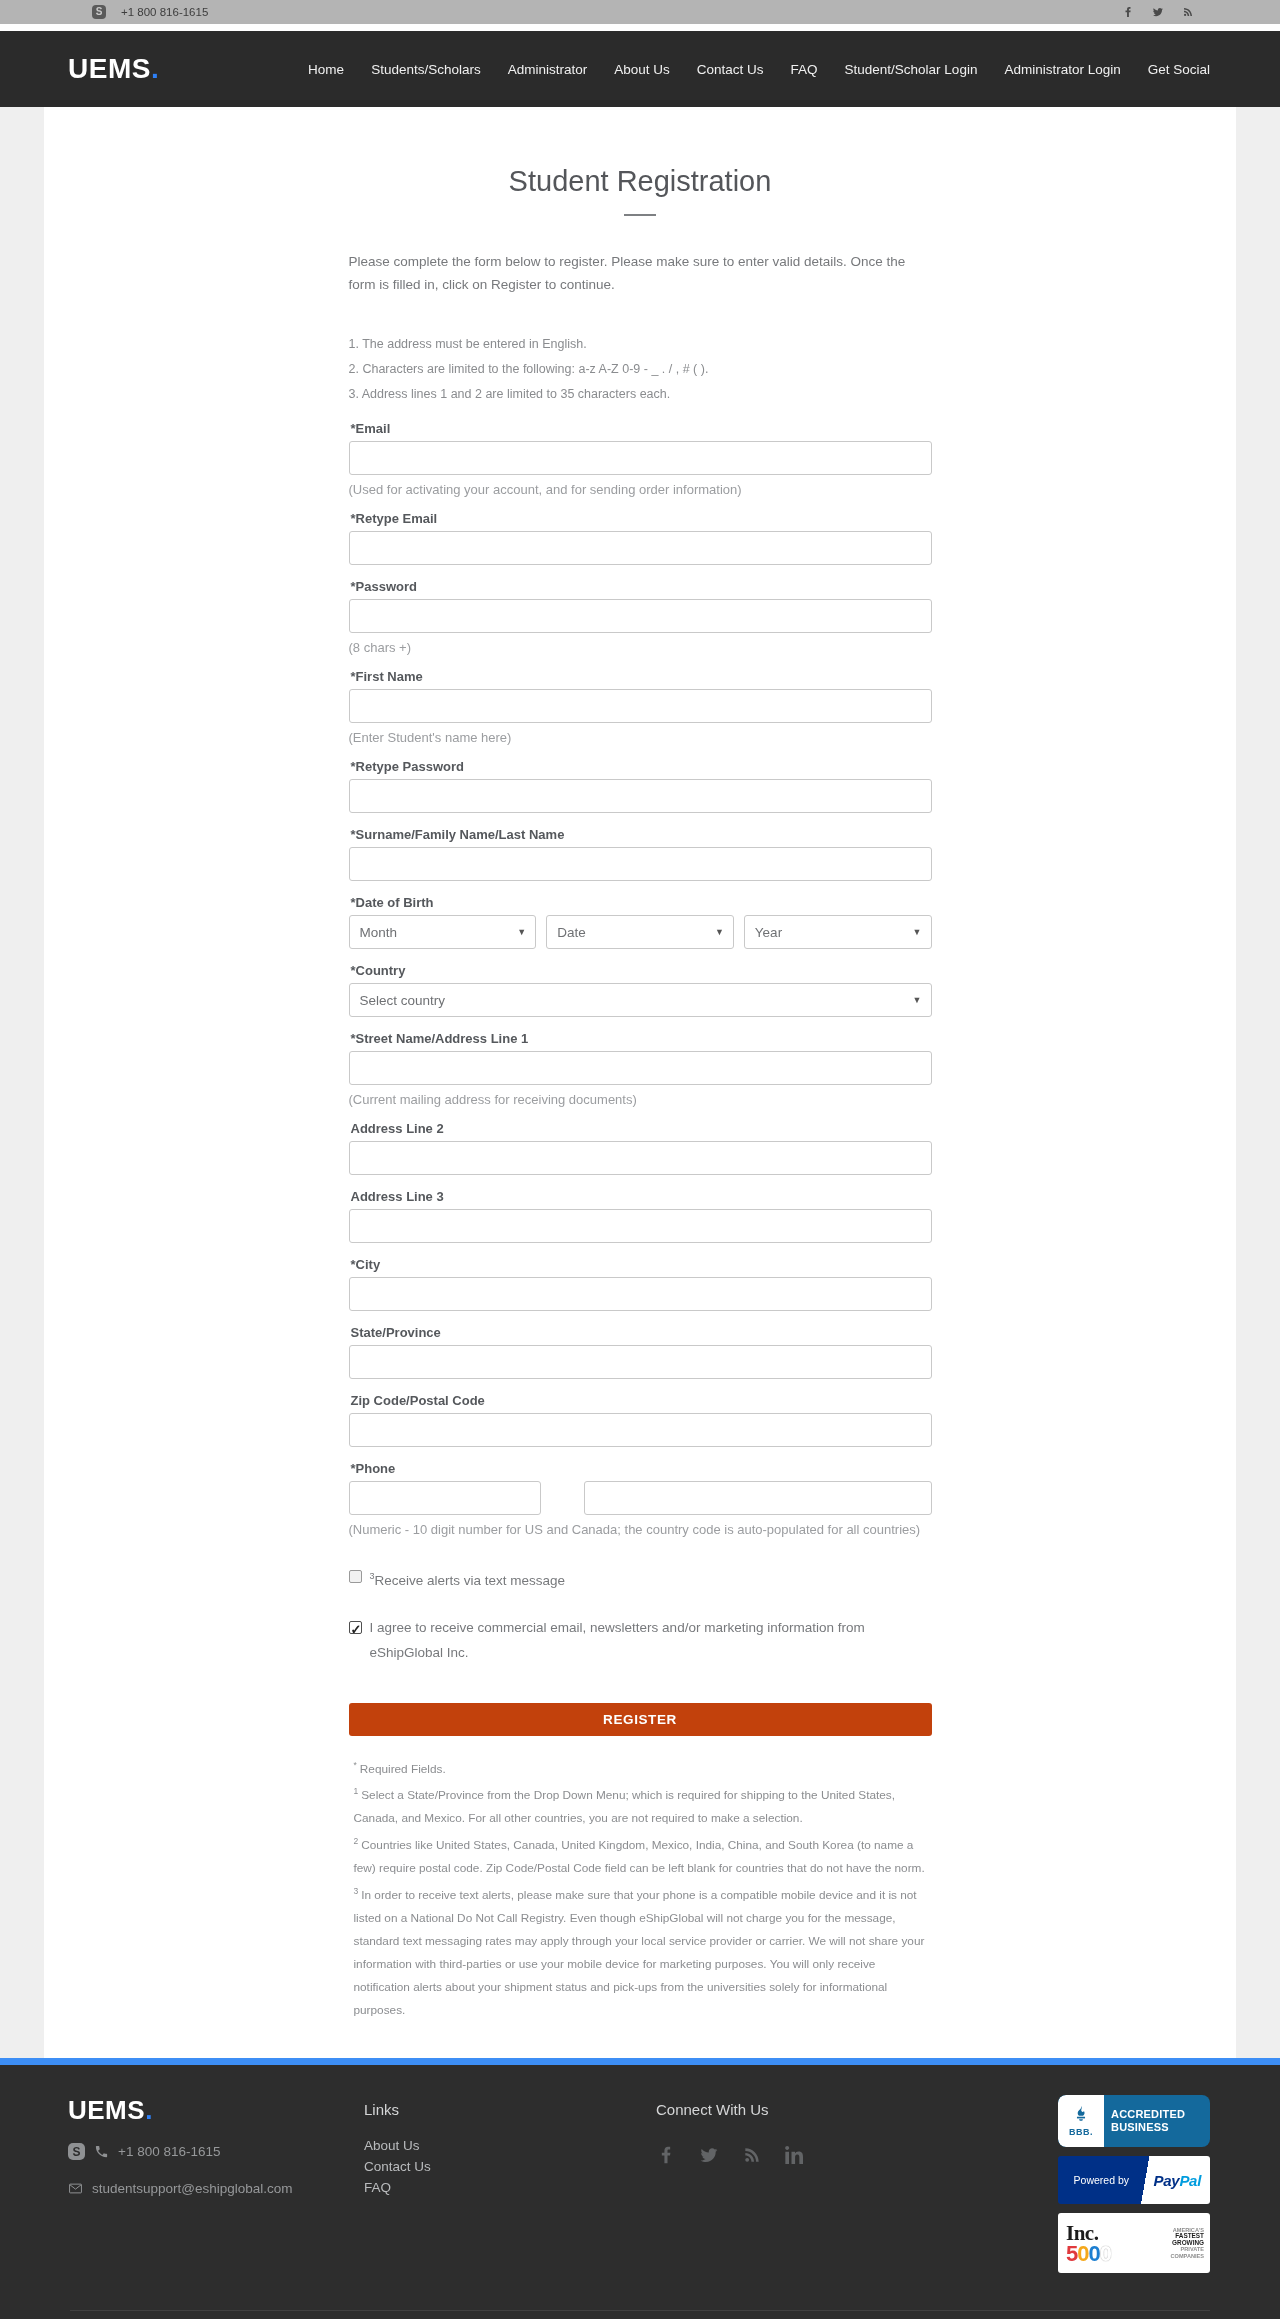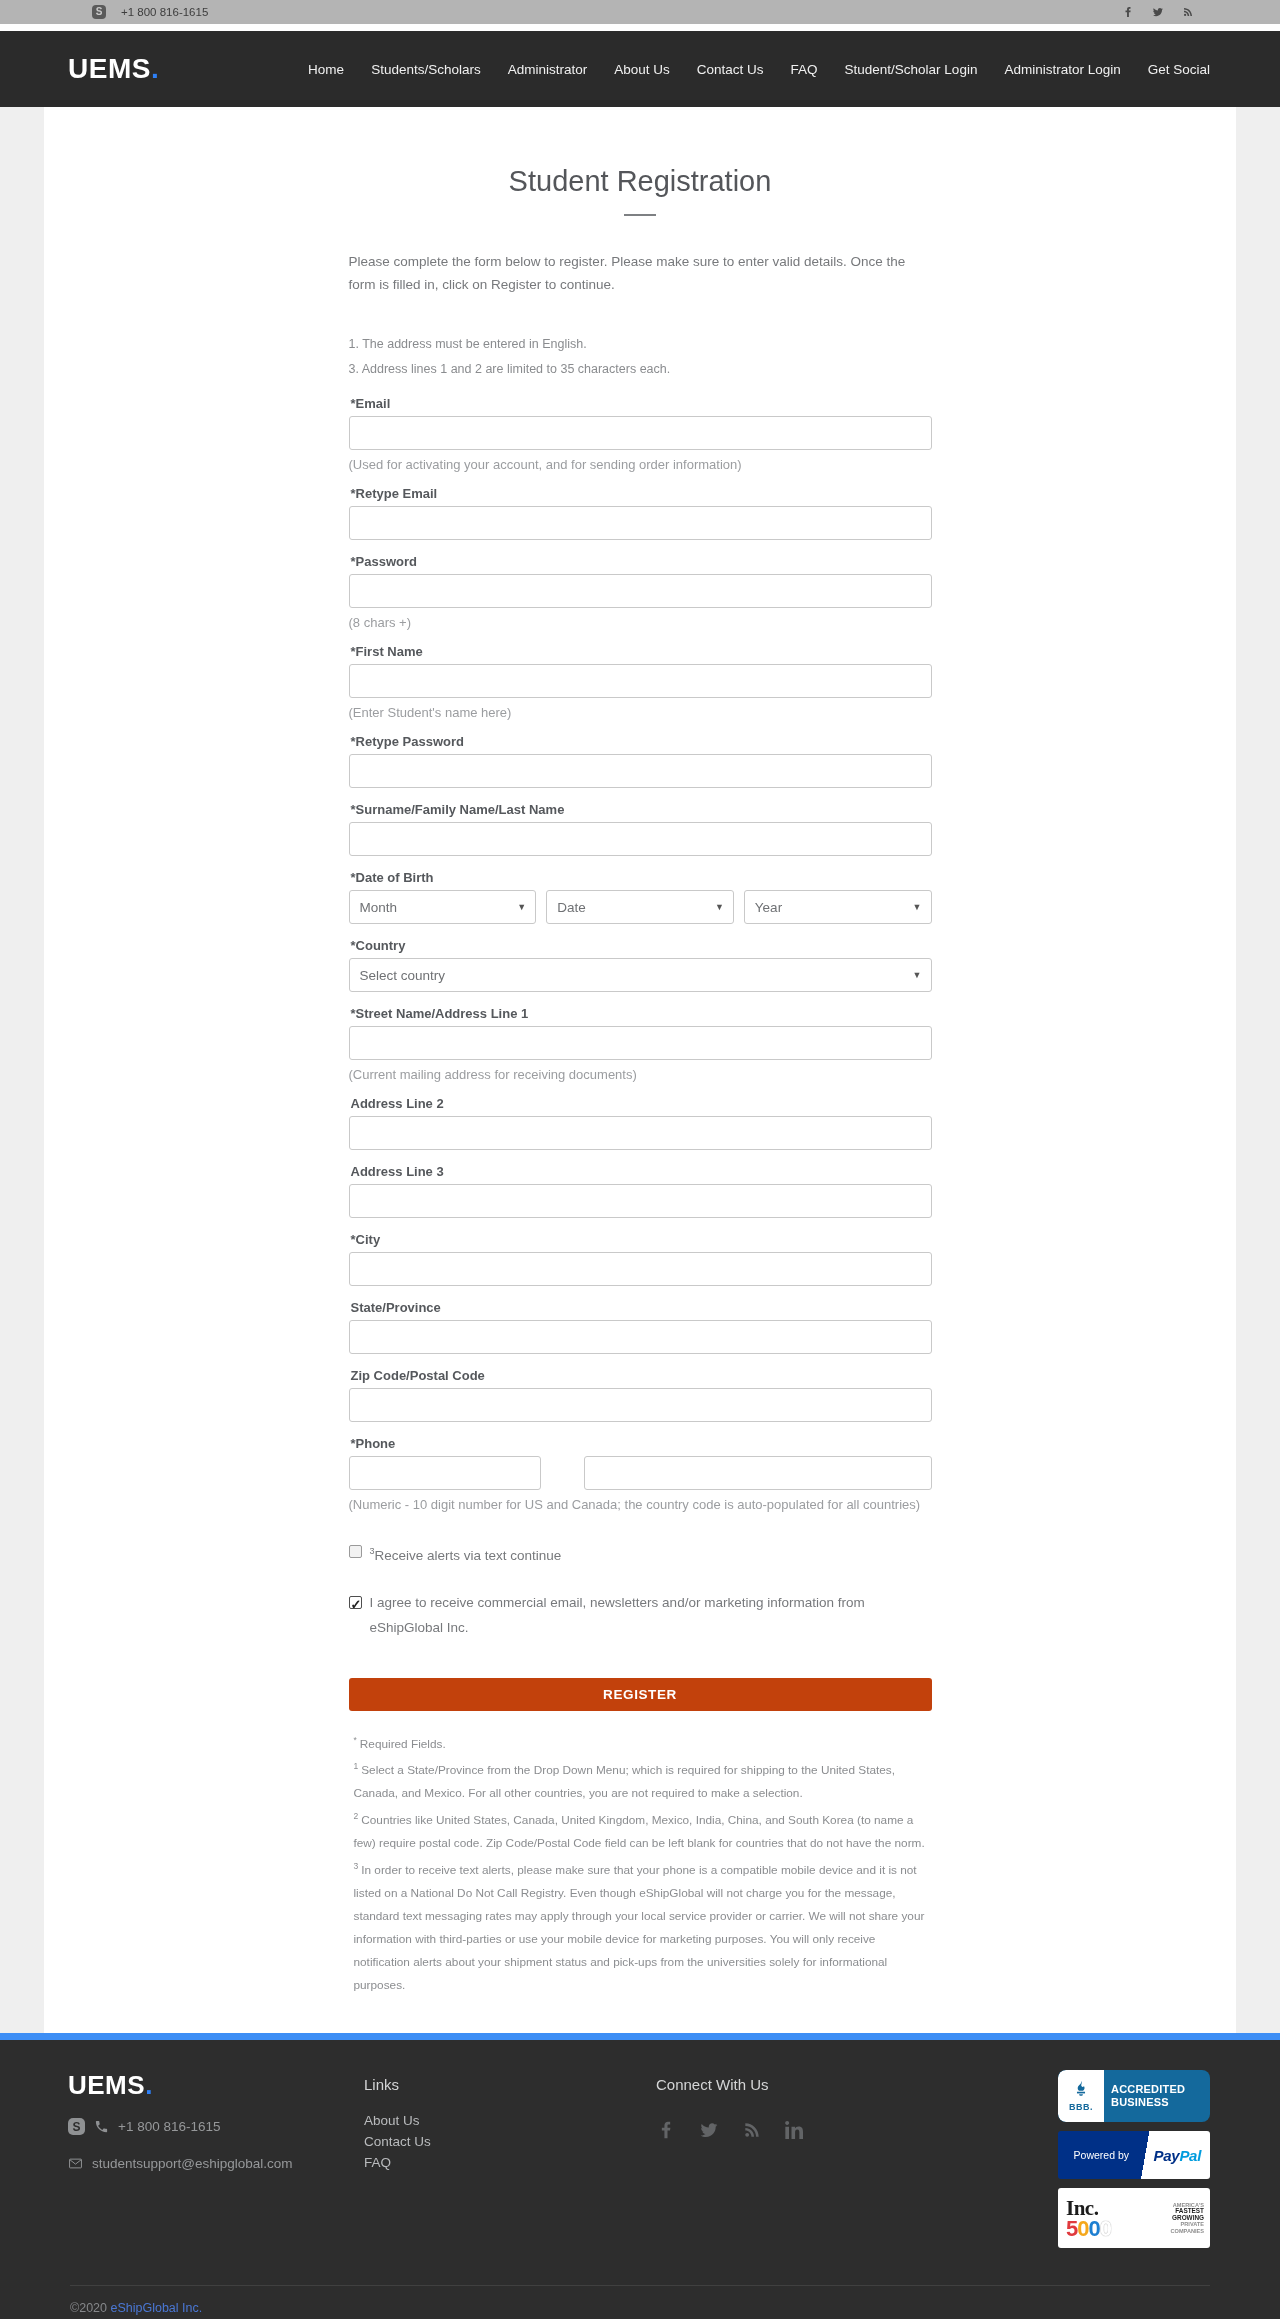--- a/index.html
+++ b/index.html
@@ -145,20 +145,21 @@
 </div>
 
 <div class="main-card">
   <h1 class="page-title">Student Registration</h1>
   <hr class="title-rule">
 
   <div class="content">
     <p class="intro">Please complete the form below to register. Please make sure to enter valid details. Once the form is filled in, click on Register to continue.</p>
     <ul class="rules" id="rules-list">
         <li>1. The address must be entered in English.</li>
+        <li>2. Characters are limited to the following: a-z A-Z 0-9 - _ . / , # ( ).</li>
         <li>3. Address lines 1 and 2 are limited to 35 characters each.</li>
       </ul>
 
     <div class="reg-form">
       <div id="fields-a">
           <div class="fg"><label>*Email</label><input class="txt" style=""><p class="helper">(Used for activating your account, and for sending order information)</p></div>
           <div class="fg"><label>*Retype Email</label><input class="txt" style=""></div>
           <div class="fg"><label>*Password</label><input class="txt" style=""><p class="helper">(8 chars +)</p></div>
           <div class="fg"><label>*First Name</label><input class="txt" style=""><p class="helper">(Enter Student's name here)</p></div>
           <div class="fg"><label>*Retype Password</label><input class="txt" style=""></div>
@@ -204,21 +205,21 @@
         <label>*Phone</label>
         <div class="phone-row">
           <input class="txt phone-cc" value="" style="">
           <input class="txt phone-num" value="" style="">
         </div>
         <p class="helper">(Numeric - 10 digit number for US and Canada; the country code is auto-populated for all countries)</p>
       </div>
 
       <div class="chk-row sms">
         <span class="chkbox"></span>
-        <span><sup>3</sup><span>Receive alerts via text continue</span></span>
+        <span><sup>3</sup><span>Receive alerts via text message</span></span>
       </div>
 
       <div class="chk-row marketing">
         <span class="chkbox checked"></span>
         <span>I agree to receive commercial email, newsletters and/or marketing information from eShipGlobal Inc.</span>
       </div>
 
       <button class="register">REGISTER</button>
 
       <div class="footnotes" id="footnotes">

